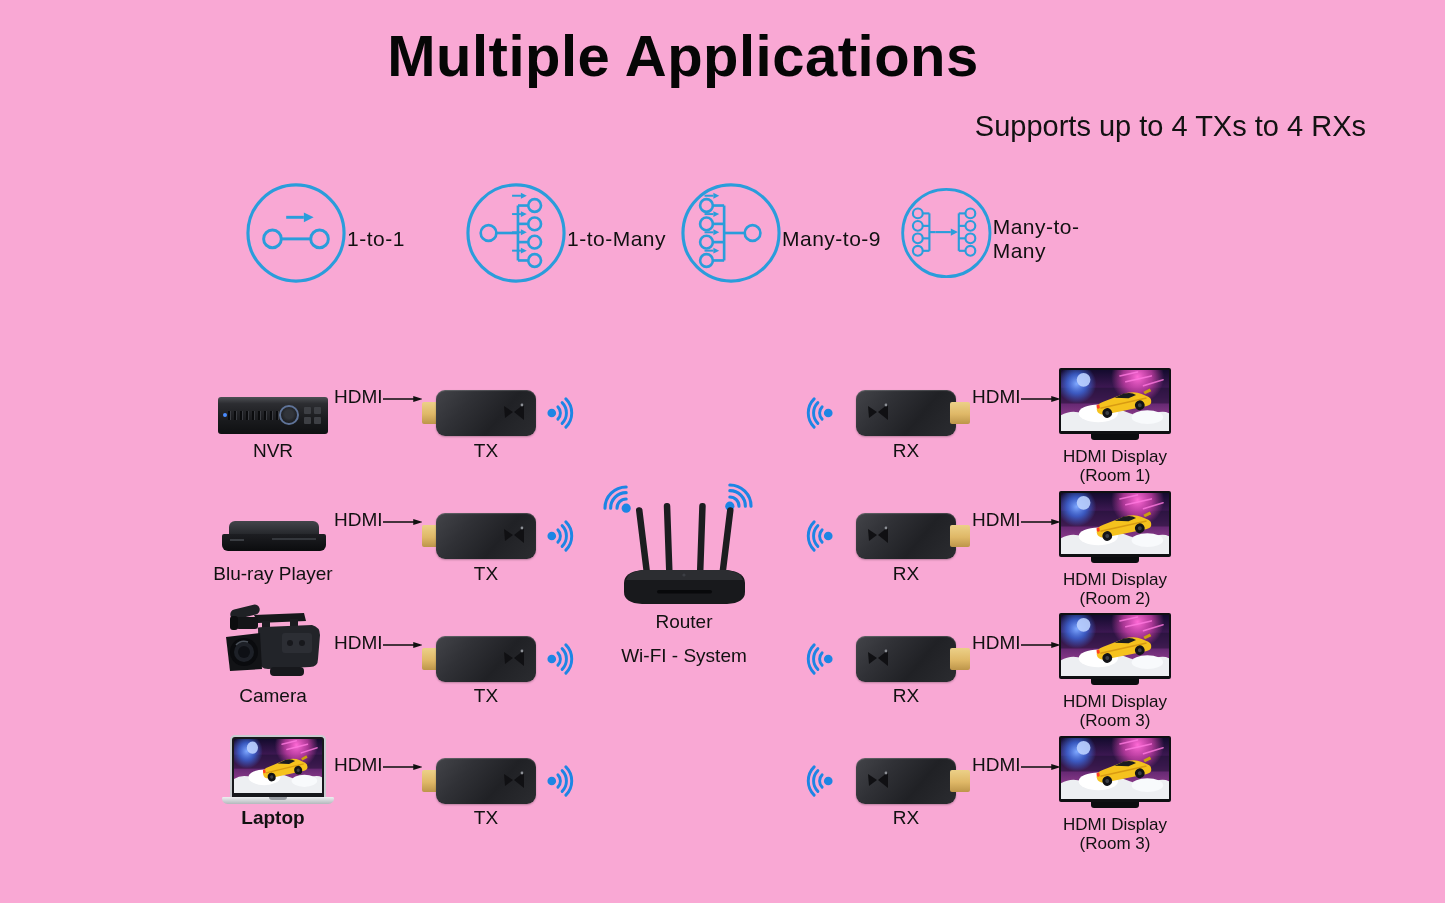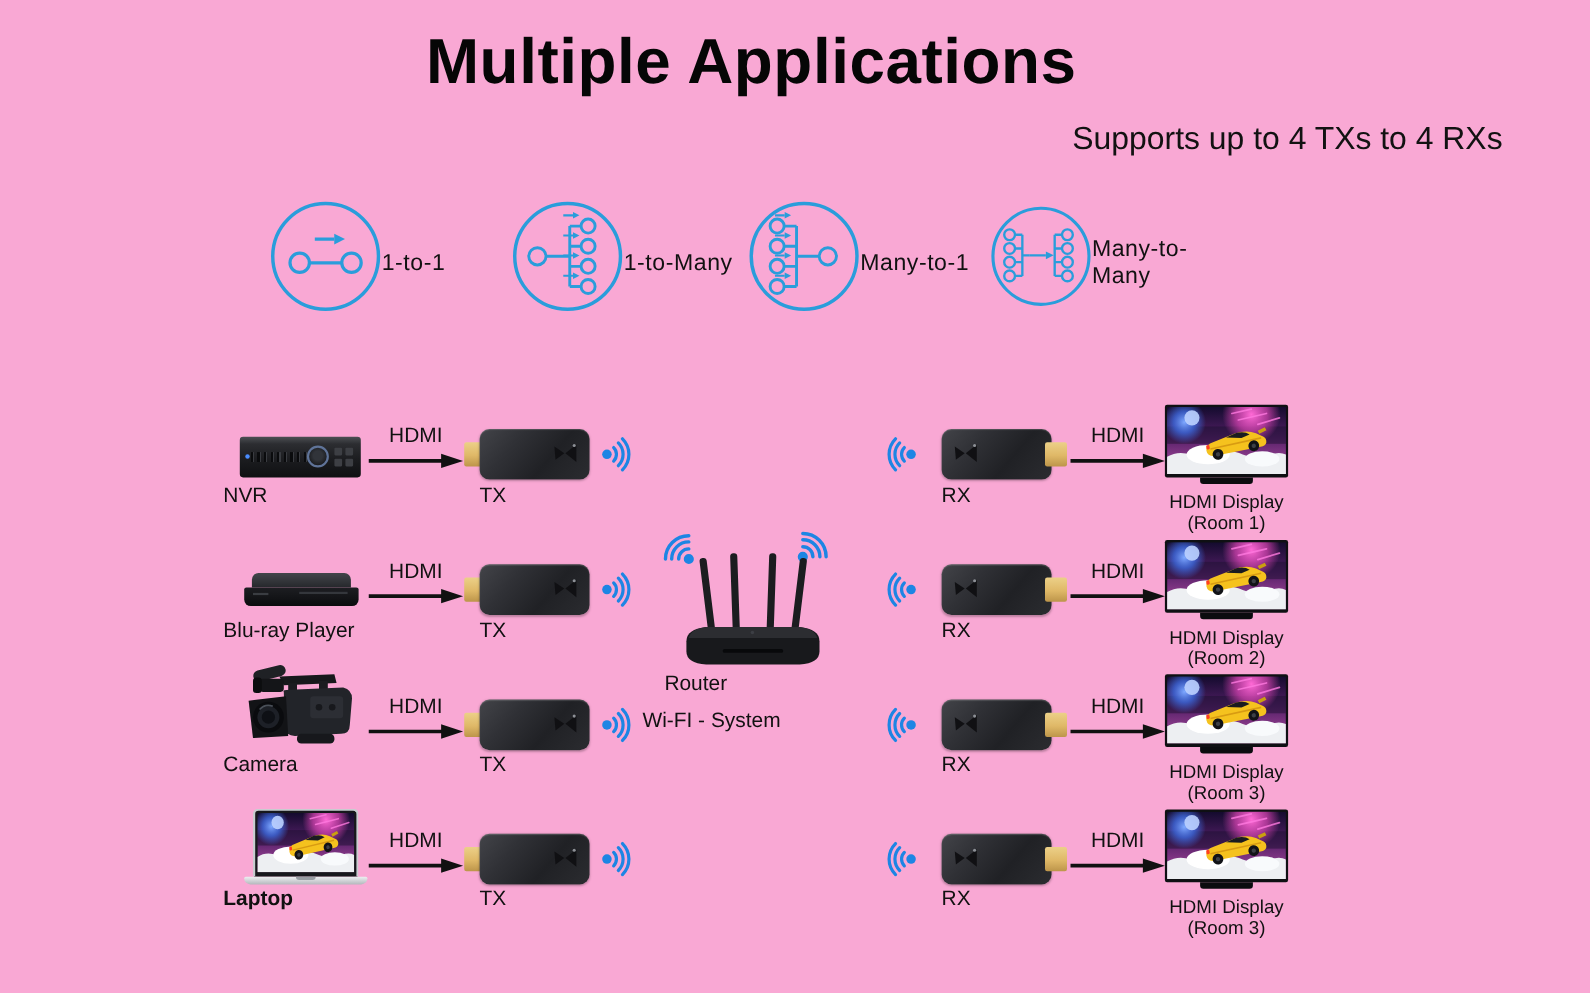--- a/index.html
+++ b/index.html
@@ -12,25 +12,25 @@
            font-size:58px; font-weight:bold; letter-spacing:0.5px; color:#060606; }
   .subtitle { position:absolute; top:110px; left:0; width:1366px; text-align:right;
               font-size:29px; color:#121212; }
 
   
   .topology { position:absolute; top:182px; width:220px; display:flex; flex-direction:row; align-items:center; }
   .topology svg.topo { width:102px; height:102px; color:var(--topology-blue,#2a9ddb); }
   .topo-label { margin-top:12px; font-size:21px; letter-spacing:0.5px; color:#111; }
 
   
-  .dev-label { position:absolute; font-size:19px; color:#111; text-align:left; height:22px; line-height:22px; }
+  .dev-label { position:absolute; font-size:19px; color:#111; text-align:center; height:22px; line-height:22px; }
   .disp-label { position:absolute; font-size:17px; color:#111; text-align:center; line-height:19px; }
 
   
-  .hdmi-arrow { position:absolute; width:88px; display:flex; flex-direction:column; align-items:center; }
+  .hdmi-arrow { position:absolute; width:88px; display:flex; flex-direction:row; align-items:center; }
   .hdmi-arrow .hdmi-txt { font-size:19px; color:#111; }
   .arrow-svg { margin-top:3px; color:var(--arrow-black,#111); }
 
   
   svg.wifi { color:var(--wifi-blue,#1d85e4); }
   .wifi-mir { transform:scaleX(-1); }
 
   
   .tx-unit, .rx-unit { position:absolute; height:46px; }
   .tx-unit { width:160px; } .rx-unit { width:172px; }
@@ -221,21 +221,21 @@
         <line x1="25" y1="51.3" x2="34" y2="51.3"></line>
           <line x1="25" y1="70" x2="34" y2="70"></line>
       </g>
       <g fill="currentColor">
         <polygon points="34,11 40,14 34,17"></polygon>
           <polygon points="34,29.7 40,32.7 34,35.7"></polygon>
         <polygon points="34,48.3 40,51.3 34,54.3"></polygon>
           <polygon points="34,67 40,70 34,73"></polygon>
       </g>
     </svg>
-    <div class="topo-label">Many-to-1</div>
+    <div class="topo-label">Many-to-9</div>
   </div>
 
   <div class="topology" style="left:900px">
     <svg class="topo" viewBox="0 0 104 104">
       <circle cx="52" cy="52" r="49" fill="none" stroke="currentColor" stroke-width="3.2"></circle>
       <g fill="none" stroke="currentColor" stroke-width="2.4">
         <circle cx="20" cy="30" r="5.5"></circle>
           <circle cx="20" cy="44" r="5.5"></circle>
         <circle cx="20" cy="58" r="5.5"></circle>
           <circle cx="20" cy="72" r="5.5"></circle>

